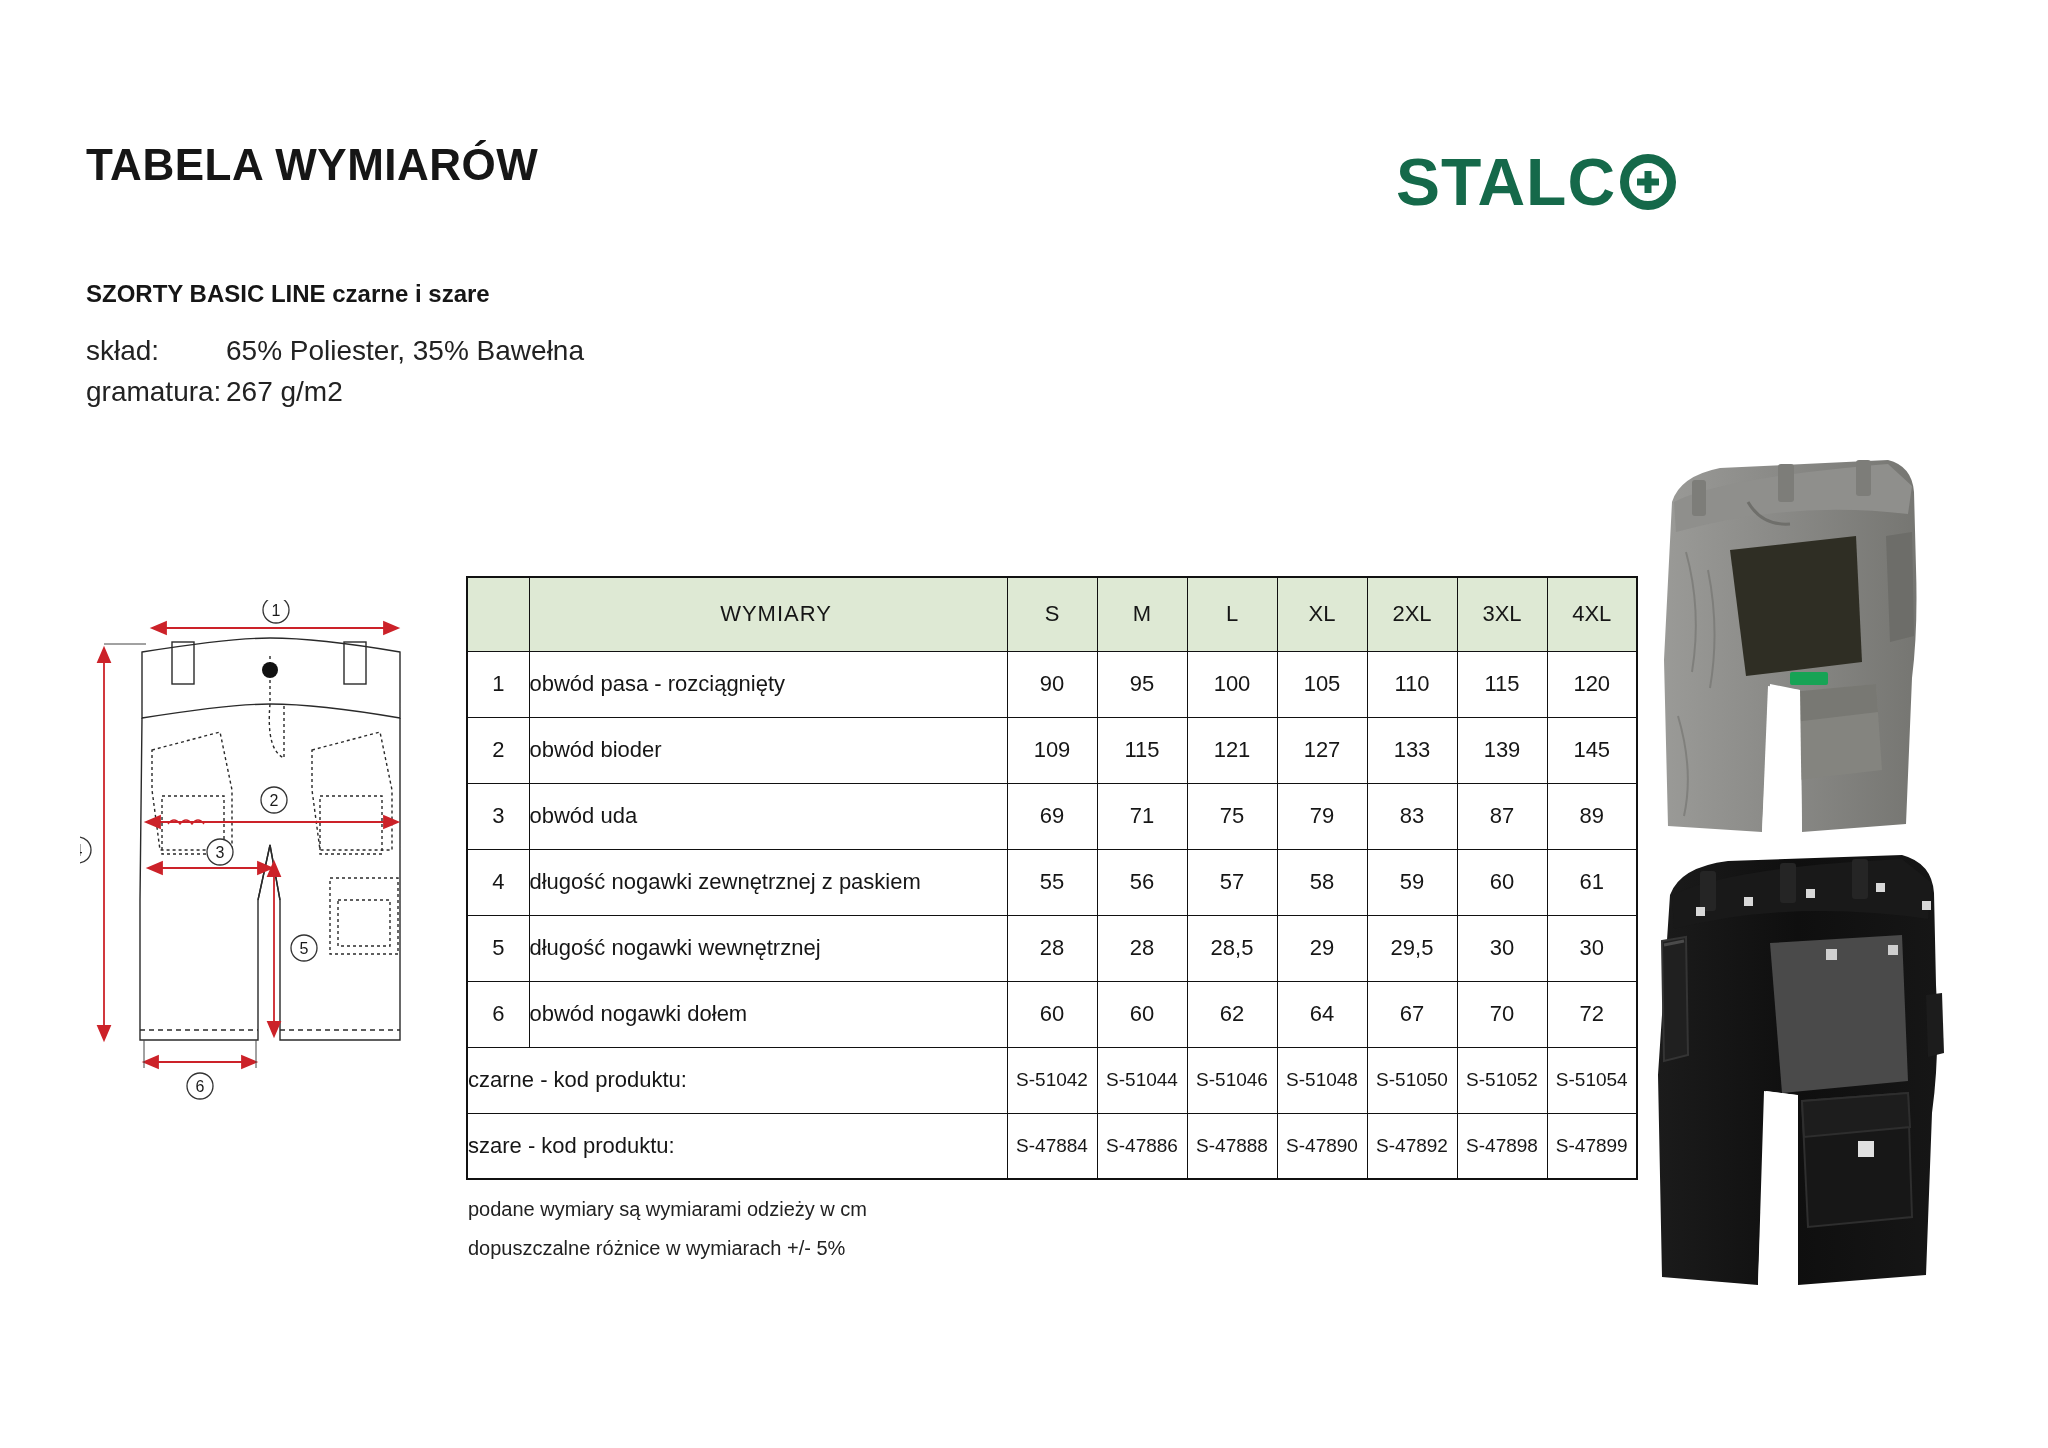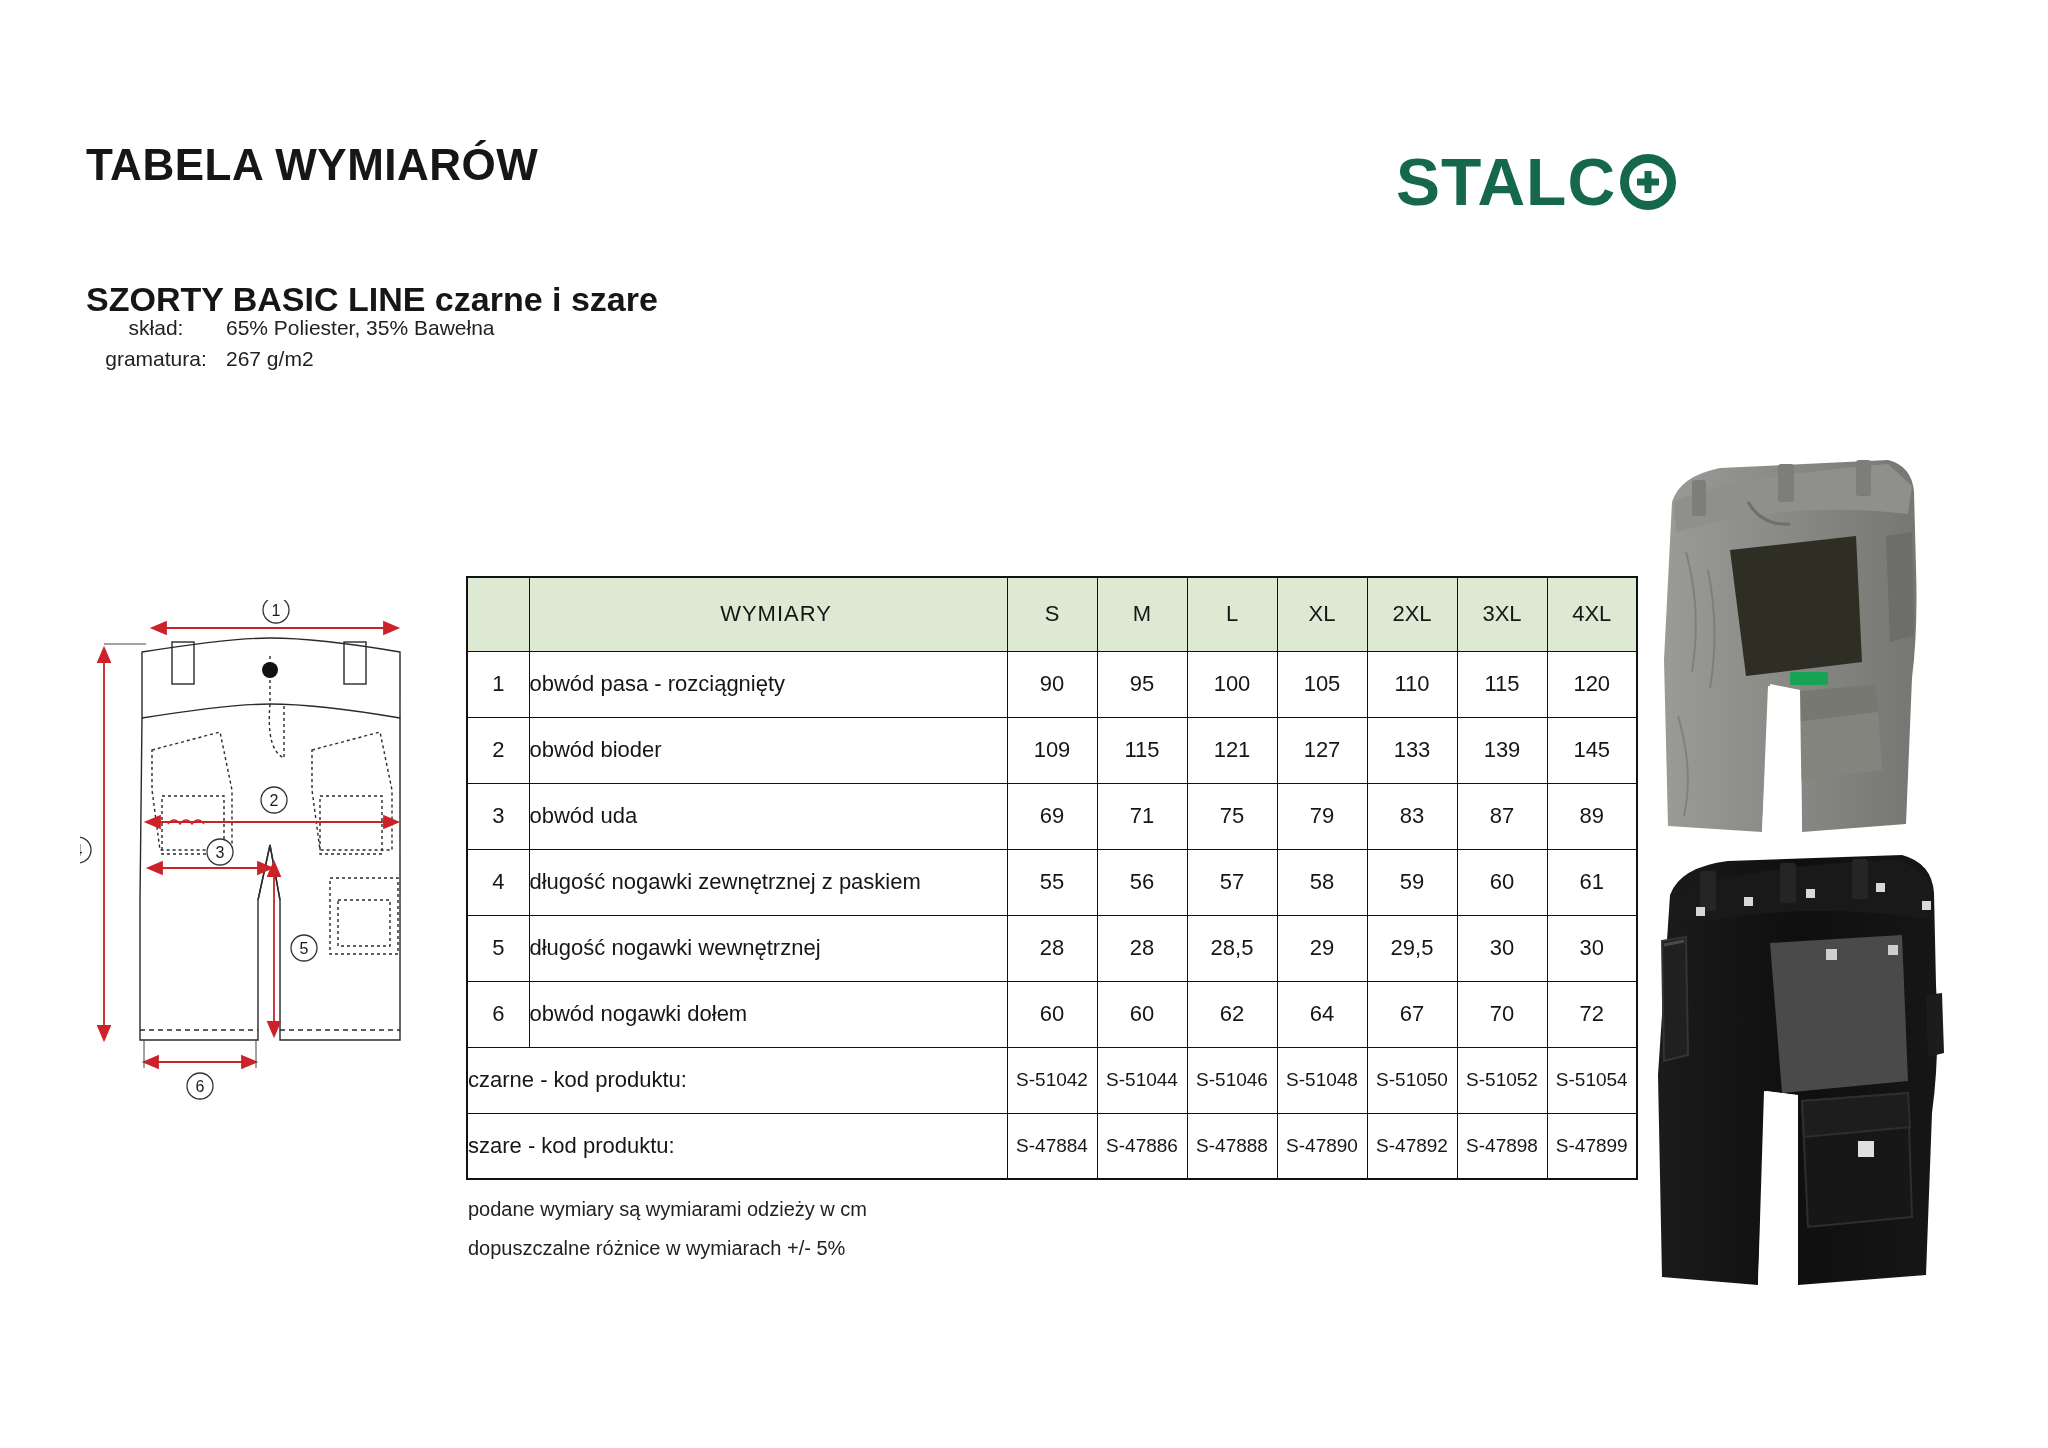--- a/index.html
+++ b/index.html
@@ -15,26 +15,26 @@
   .page{position:relative;width:2048px;height:1016px;}
 
   
   .main-title{
     position:absolute;left:86px;top:140px;
     font-size:44px;font-weight:bold;letter-spacing:.5px;
     color:#161616;
   }
   .product-title{
     position:absolute;left:86px;top:280px;
-    font-size:34px;font-weight:bold;color:#161616;
+    font-size:24px;font-weight:bold;color:#161616;
     white-space:nowrap;
   }
   .spec-table{
-    position:absolute;left:86px;top:312px;
-    font-size:21px;line-height:1.48;color:#222;text-align:center;
+    position:absolute;left:86px;top:330px;
+    font-size:28px;line-height:1.48;color:#222;
   }
   .spec-row{display:flex;}
   .spec-key{width:140px;}
   .spec-val{}
   .spec-year{margin-top:2px;}
 
   
   .logo{
     position:absolute;left:1396px;top:149px;
     display:flex;align-items:center;

